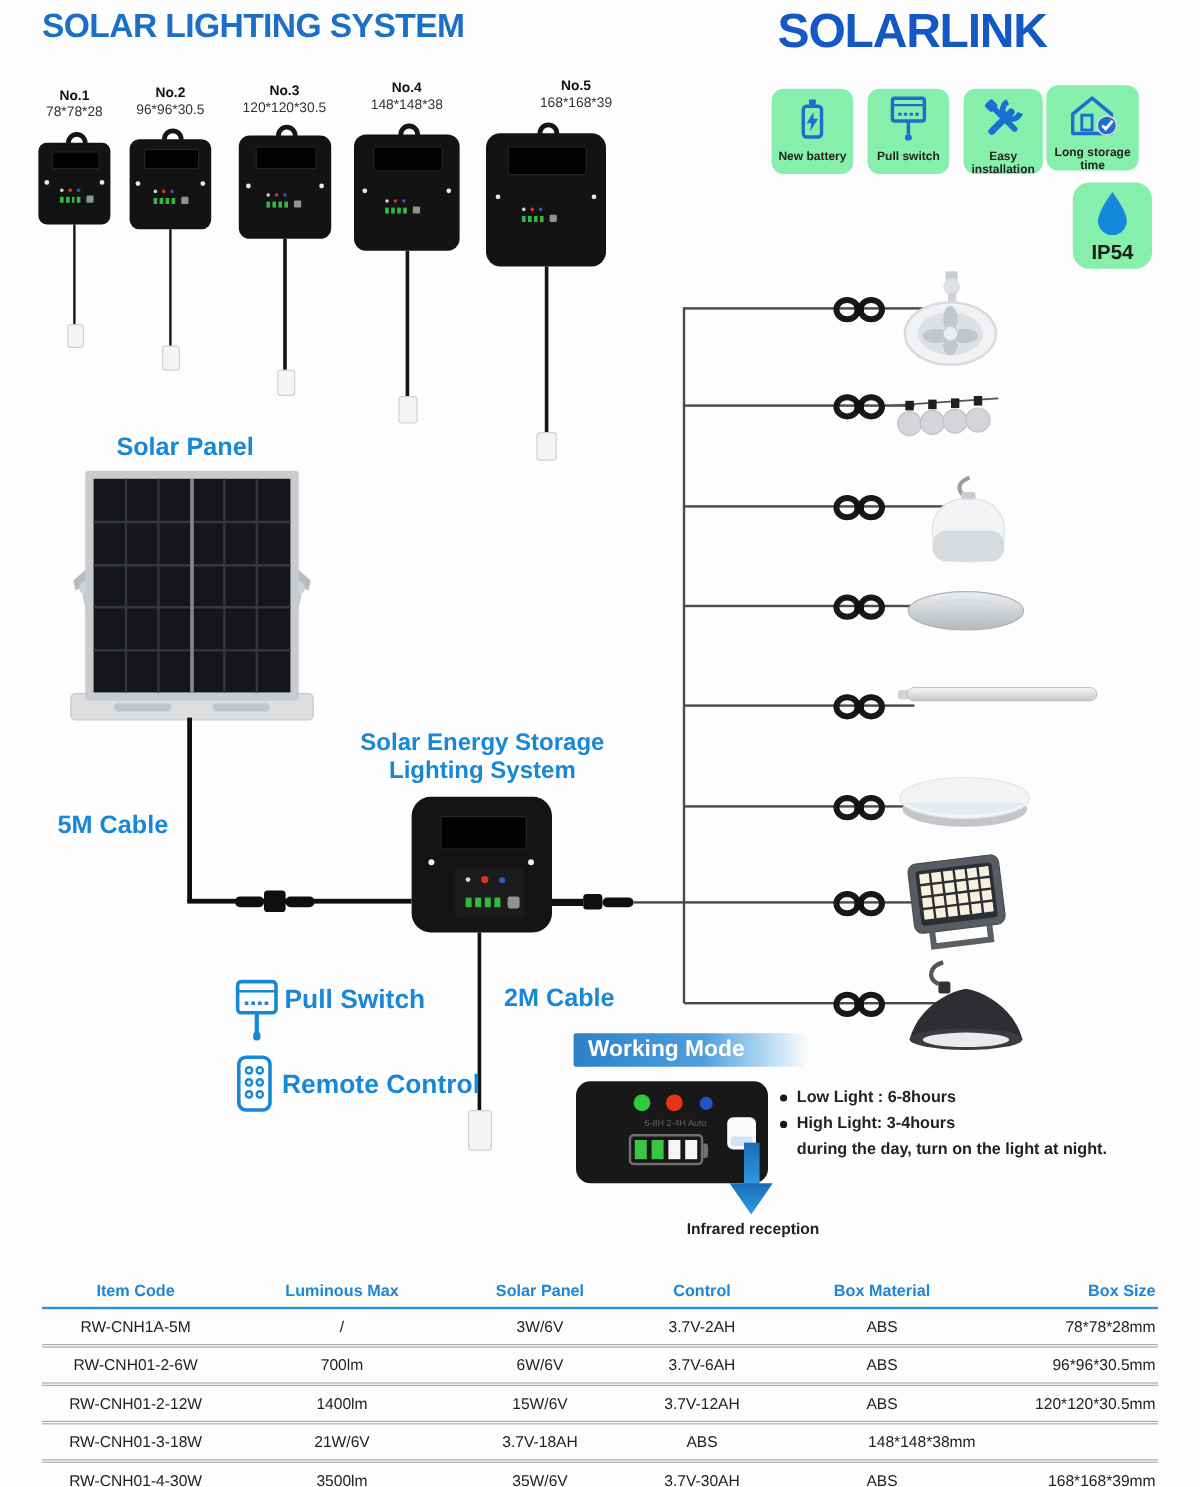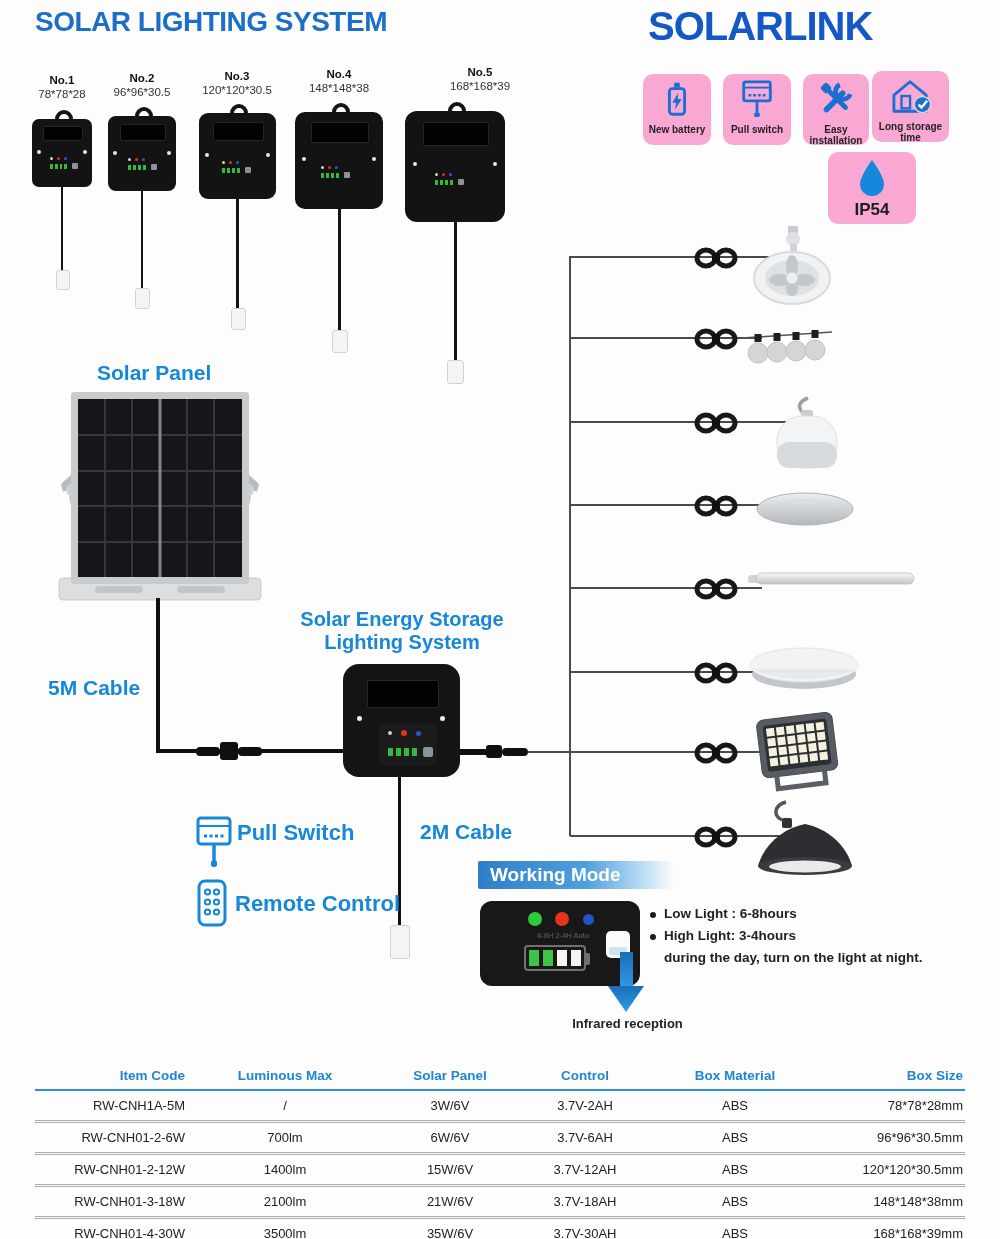--- a/index.html
+++ b/index.html
@@ -4,21 +4,21 @@
 <style>
   html,body{margin:0;padding:0;background:#fff;}
   .stage{position:relative;width:1000px;height:1239px;background:#fdfdfd;overflow:hidden;
          font-family:"Liberation Sans",sans-serif;}
   .abs{position:absolute;}
   
   .headline{font-size:28px;font-weight:800;color:#1c6fc6;letter-spacing:-0.5px;}
   .brand{font-size:40px;font-weight:800;color:#1458c6;letter-spacing:-1px;}
   .blue-label{font-weight:700;color:#1787d8;}
   
-  .badge{background:#f9a8d4;border-radius:10px;display:flex;flex-direction:column;
+  .badge{background:#86efac;border-radius:10px;display:flex;flex-direction:column;
          align-items:center;justify-content:flex-start;padding-top:6px;box-sizing:border-box;}
   .badge .cap{font-size:10px;line-height:1.1;font-weight:800;color:#222;text-align:center;margin-top:2px;}
   .ip-label{font-size:17px;font-weight:800;color:#1d1d1d;text-align:center;}
   
   .ulabel{text-align:center;line-height:1.2;}
   .ulabel .nm{font-size:11.5px;font-weight:800;color:#111;}
   .ulabel .dm{font-size:11.5px;font-weight:500;color:#333;}
   .ubox{position:absolute;background:#131313;z-index:2;}
   .uloop{position:absolute;border:4px solid #141414;border-radius:50%;width:10px;height:10px;z-index:1;background:#fdfdfd;}
   .ustrip{position:absolute;left:18%;top:10%;width:64%;height:20%;background:#020202;border:1px solid #242424;border-radius:2px;}
@@ -50,21 +50,21 @@
   .bullet{display:flex;margin-bottom:4px;}
   .bullet .dot{width:6px;height:6px;border-radius:50%;background:#1a1a1a;margin:7px 8px 0 0;flex:none;}
   .bullet .tx, .bullet-cont{font-size:13.5px;font-weight:600;color:#222;line-height:18px;}
   .bullet-cont{margin-left:14px;}
   .small-dark{font-size:13px;font-weight:600;color:#222;}
   
   .spec-table{position:absolute;left:35px;top:1062px;width:930px;}
   .trow{display:grid;grid-template-columns:150px 200px 130px 140px 160px 150px;}
   .thead{height:27px;line-height:27px;font-size:13.5px;font-weight:700;color:#1e86d4;border-bottom:2px solid #2e8fd6;}
   .tdata{height:29px;line-height:29px;font-size:13px;font-weight:500;color:#222;border-bottom:3px double #adadad;}
-  .c-left{text-align:right;padding-left:6px;}
+  .c-left{text-align:center;padding-left:6px;}
   .c-center{text-align:center;}
   .c-right{text-align:right;padding-right:2px;}
 </style>
 </head>
 <body>
 
 <div class="stage">
 
   <div class="abs brand" style="left:648px;top:4px;">SOLARLINK</div>
   <div class="abs headline" style="left:35px;top:6px;">SOLAR LIGHTING SYSTEM</div>
@@ -107,21 +107,21 @@
       <svg width="44" height="38" viewBox="0 0 46 40">
           <path d="M5,19 L22,5 L39,19 V36 H5 Z" fill="none" stroke="#1a6fd0" stroke-width="3" stroke-linejoin="round"></path>
           <rect x="13" y="20" width="9" height="13" fill="none" stroke="#1a6fd0" stroke-width="2.5"></rect>
           <circle cx="35" cy="29" r="8.5" fill="#1a6fd0" stroke="#d8d8d8" stroke-width="1.5"></circle>
           <path d="M31,29 l3,3 l6,-7" stroke="#fff" stroke-width="2.5" fill="none"></path>
         </svg>
     </span>
     <span class="cap">Long storage time</span>
   </div>
 
-  <div class="abs badge" style="left:828px;top:152px;width:88px;height:72px;">
+  <div class="abs badge" style="left:894px;top:152px;width:66px;height:72px;border-radius:14px;">
     <span>
       <svg width="30" height="38" viewBox="0 0 30 38">
           <path d="M15,2 C15,2 3,18 3,26 a12,12 0 0 0 24,0 C27,18 15,2 15,2 Z" fill="#1488da"></path>
         </svg>
     </span>
     <span class="ip-label">IP54</span>
   </div>
 
   <div class="abs ulabel" style="left:20px;top:74px;width:84px;">
     <div class="nm">No.1</div>
@@ -593,21 +593,20 @@
     <div class="trow tdata">
       <div class="c-left">RW-CNH01-2-12W</div>
       <div class="c-center">1400lm</div>
       <div class="c-center">15W/6V</div>
       <div class="c-center">3.7V-12AH</div>
       <div class="c-center">ABS</div>
       <div class="c-right">120*120*30.5mm</div>
     </div>
     <div class="trow tdata">
       <div class="c-left">RW-CNH01-3-18W</div>
-      <div class="c-center">2100lm</div>
       <div class="c-center">21W/6V</div>
       <div class="c-center">3.7V-18AH</div>
       <div class="c-center">ABS</div>
       <div class="c-right">148*148*38mm</div>
     </div>
     <div class="trow tdata">
       <div class="c-left">RW-CNH01-4-30W</div>
       <div class="c-center">3500lm</div>
       <div class="c-center">35W/6V</div>
       <div class="c-center">3.7V-30AH</div>

